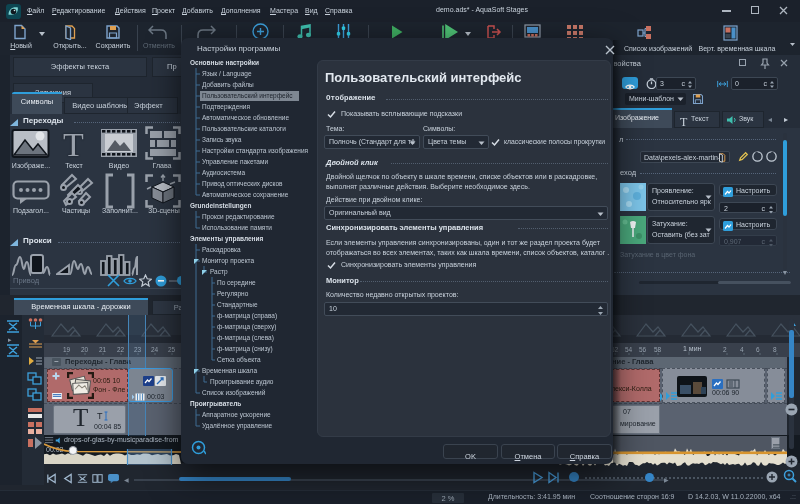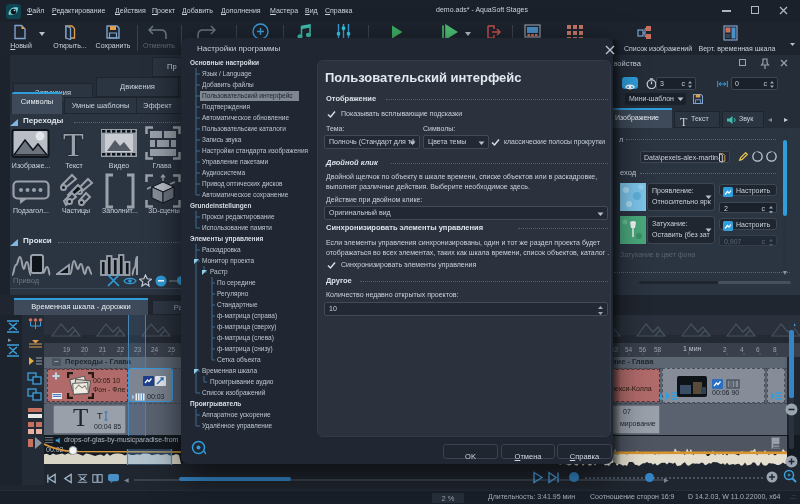--- a/index.html
+++ b/index.html
@@ -134,33 +134,33 @@
         <rect x="2.5" y="9" width="5" height="4" fill="#3a4450"></rect>
       </svg>
 <div class="txt abs" style="left:684px;top:23px;width:106px;text-align:center;font-size:7px;">Верт. временная шкала</div>
 <svg class="abs" style="left:789px;top:20px" width="7" height="5">
         <path d="M1 1 L3.5 4 L6 1 Z" fill="#b7bfc9"></path>
       </svg>
 </div>
 
 <div class="abs" id="leftpanel" style="left:0;top:55px;width:190px;height:240px;background:#252d39;">
 <div class="abs" style="left:0;top:0;width:10px;height:240px;background:#1c232d;"></div>
+<div class="abs" style="left:13px;top:2px;width:134px;height:20px;background:#2b3441;border:1px solid #1e252e;">
+        <div class="txt" style="text-align:center;margin-top:4px;font-size:7.5px;">Эффекты текста</div>
+      </div>
 <div class="abs" style="left:152px;top:2px;width:38px;height:20px;background:#2b3441;border:1px solid #1e252e;">
         <div class="txt" style="margin:4px 0 0 14px;font-size:7.5px;">Пр</div>
       </div>
 <div class="abs" style="left:13px;top:22px;width:80px;height:20px;background:#2b3441;border:1px solid #1e252e;margin-top:6px;">
         <div class="txt" style="text-align:center;margin-top:4px;font-size:7.5px;">Затухания</div>
       </div>
-<div class="abs" style="left:96px;top:22px;width:83px;height:20px;background:#2b3441;border:1px solid #1e252e;">
-        <div class="txt" style="text-align:center;margin-top:4px;font-size:7.5px;">Движения</div>
-      </div>
 <div class="abs" style="left:64px;top:42px;width:73px;height:17px;background:#2b3441;border:1px solid #1e252e;">
-        <div class="txt" style="text-align:center;margin-top:3px;font-size:7.5px;">Умные шаблоны</div>
-      </div>
-<div class="abs" style="left:136px;top:42px;width:51px;height:17px;background:#2b3441;border:1px solid #1e252e;">
+        <div class="txt" style="text-align:center;margin-top:3px;font-size:7.5px;">Видео шаблоны</div>
+      </div>
+<div class="abs" style="left:127px;top:42px;width:51px;height:17px;background:#2b3441;border:1px solid #1e252e;">
         <div class="txt" style="margin:3px 0 0 6px;font-size:7.5px;">Эффект</div>
       </div>
 <div class="abs" style="left:12px;top:37px;width:50px;height:22px;background:#3e4a59;border-top:2.5px solid #2f9edb;border-radius:2px 2px 0 0;">
         <div class="txt" style="text-align:center;margin-top:3px;font-size:7.5px;color:#e8edf3;">Символы</div>
       </div>
 <div class="abs" style="left:10px;top:59px;width:180px;height:181px;background:#2b3441;"></div>
 
 <svg class="abs" style="left:9px;top:63px" width="10" height="9">
         <path d="M1 8 L9 8 L9 1 Z" fill="#7fb6dd"></path>
       </svg>
@@ -837,21 +837,21 @@
 <div class="txt abs" style="left:21px;top:328px;font-size:6.5px;color:#bcc6d1;line-height:10px;">Временная шкала</div>
 <div class="txt abs" style="left:29px;top:339px;font-size:6.5px;color:#bcc6d1;line-height:10px;">Проигрывание аудио</div>
 <div class="txt abs" style="left:21px;top:350px;font-size:6.5px;color:#bcc6d1;line-height:10px;">Список изображений</div>
 <div class="txt abs" style="left:9px;top:361px;font-size:6.5px;font-weight:bold;color:#d6dde5;line-height:10px;">Проигрыватель</div>
 <div class="txt abs" style="left:21px;top:372px;font-size:6.5px;color:#bcc6d1;line-height:10px;">Аппаратное ускорение</div>
 <div class="txt abs" style="left:21px;top:383px;font-size:6.5px;color:#bcc6d1;line-height:10px;">Удалённое управление</div>
 </div>
 
 <div class="abs" id="cpanel" style="left:136px;top:22px;width:294px;height:377px;background:#2b323d;border-radius:6px;border:1px solid #333b47;">
 <div class="txt abs" style="left:7px;top:9px;font-size:13px;font-weight:bold;color:#e2e8ef;">Пользовательский интерфейс</div>
-<div class="txt abs sect" style="left:8px;top:33px;">Отображение</div>
+<div class="txt abs sect" style="left:8px;top:33px;font-family:Liberation Mono, monospace;">Отображение</div>
         <div class="dots" style="left:68px;top:38px;width:222px;"></div>
 <svg class="abs chk" style="left:9px;top:49px">
           <path d="M1 4.5 L3.5 7 L8 1.5" stroke="#d8dee6" stroke-width="1.5" fill="none"></path>
         </svg>
 <div class="txt abs" style="left:23px;top:49px;">Показывать всплывающие подсказки</div>
 <div class="txt abs" style="left:8px;top:64px;">Тема:</div>
 <div class="txt abs" style="left:105px;top:64px;">Символы:</div>
 <div class="abs inp" style="left:6px;top:74px;width:96px;height:14px;">
           <span class="txt" style="position:absolute;left:4px;top:2px;font-size:7px;">Полночь (Стандарт для тё</span>
           <svg style="position:absolute;right:3px;top:5px" width="7" height="5">
@@ -880,21 +880,21 @@
           </svg>
         </div>
 <div class="txt abs sect" style="left:8px;top:162px;">Синхронизировать элементы управления</div>
         <div class="dots" style="left:200px;top:167px;width:90px;"></div>
 <div class="txt abs" style="left:8px;top:178px;font-size:7px;">Если элементы управления синхронизированы, один и тот же раздел проекта будет</div>
 <div class="txt abs" style="left:8px;top:188px;font-size:7px;">отображаться во всех элементах, таких как шкала времени, список объектов, каталог .</div>
 <svg class="abs chk" style="left:9px;top:200px">
           <path d="M1 4.5 L3.5 7 L8 1.5" stroke="#d8dee6" stroke-width="1.5" fill="none"></path>
         </svg>
 <div class="txt abs" style="left:23px;top:200px;">Синхронизировать элементы управления</div>
-<div class="txt abs sect" style="left:8px;top:215px;">Другое</div>
+<div class="txt abs sect" style="left:8px;top:215px;">Монитор</div>
         <div class="dots" style="left:42px;top:220px;width:248px;"></div>
 <div class="txt abs" style="left:8px;top:230px;">Количество недавно открытых проектов:</div>
 <div class="abs inp" style="left:6px;top:241px;width:284px;height:14px;">
           <span class="txt" style="position:absolute;left:4px;top:2px;font-size:7px;">10</span>
           <svg style="position:absolute;right:3px;top:2px" width="7" height="11">
             <path d="M1 4 L3.5 1 L6 4 Z M1 7 L3.5 10 L6 7 Z" fill="#9aa5b1"></path>
           </svg>
         </div>
 </div>
 

